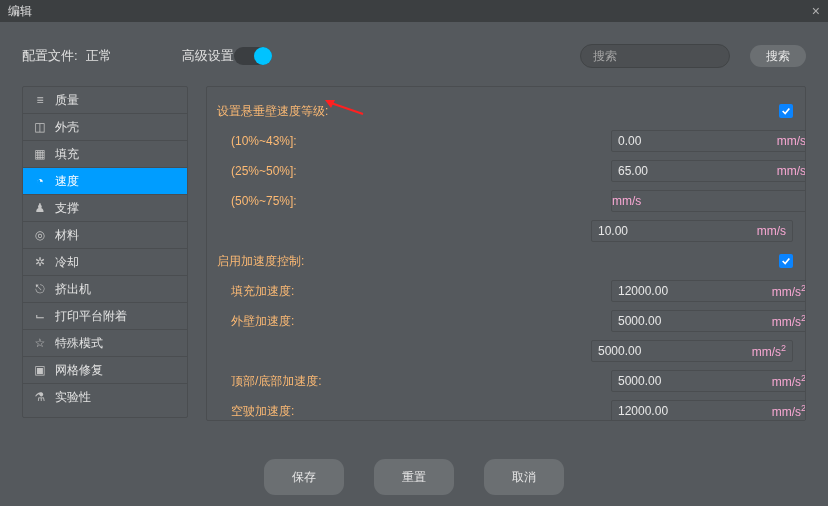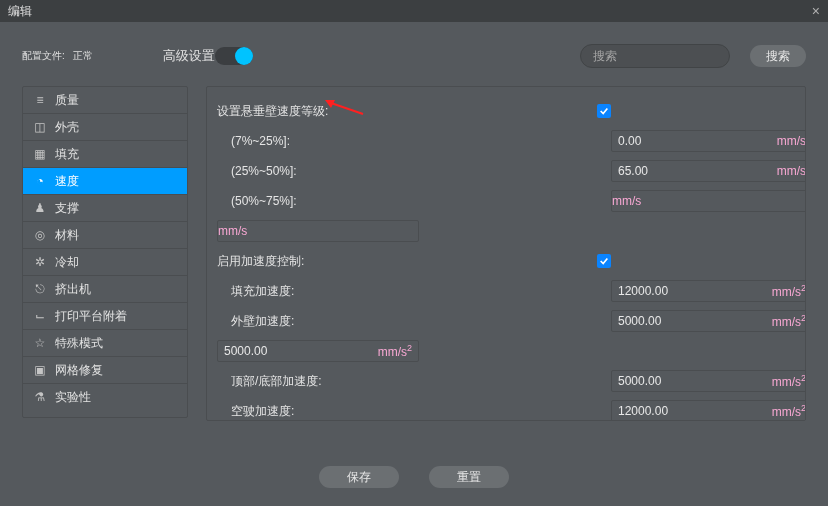--- a/index.html
+++ b/index.html
@@ -2,49 +2,49 @@
 <html><head>
 <meta charset="utf-8">
 <style>
   html,body{margin:0;padding:0;width:828px;height:506px;overflow:hidden;font-family:"Microsoft YaHei",Arial,sans-serif;font-size:12px;color:#d8d8d8;background:#55595d}
   .window{width:828px;height:506px;display:flex;flex-direction:column;background:#55595d}
   .titlebar{height:22px;background:#3c3f41;display:flex;align-items:center;padding:0 8px;justify-content:space-between}
   .titlebar .title{color:#e0e0e0;font-size:12px}
   .titlebar .close{color:#b0b0b0;font-size:14px;cursor:pointer}
   .body{flex:1;padding:22px 22px 8px 22px;display:flex;flex-direction:column;min-height:0}
   .topbar{display:flex;align-items:center;gap:70px;margin-bottom:18px}
-  .config-file{display:flex;align-items:center;gap:8px;color:#e0e0e0;font-size:10px}
+  .config-file{display:flex;align-items:center;gap:8px;color:#e0e0e0;font-size:13px}
   .adv{display:flex;align-items:center;color:#e0e0e0;font-size:13px}
   .toggle{width:38px;height:18px;background:#3b3e41;border-radius:9px;position:relative;cursor:pointer}
   .toggle .knob{position:absolute;width:18px;height:18px;border-radius:50%;background:#00c3ff;right:0;top:0}
   .spacer{flex:1}
   .search-group{display:flex;align-items:center;gap:20px;margin-left:auto}
   .search-input{width:150px;height:24px;background:#4c4f52;border:1px solid #414446;border-radius:12px;color:#b7b7b7;padding:0 12px;font-size:12px;box-sizing:border-box}
   .search-input::placeholder{color:#a5a5a5}
   .search-btn{width:56px;height:22px;background:#6b6f72;border:none;border-radius:11px;color:#e7e7e7;font-size:12px;cursor:pointer}
   .main-area{flex:1;display:flex;min-height:0;gap:0}
   .sidebar{width:164px;max-height:330px;overflow-y:auto;border:1px solid #4a4d50;border-radius:2px}
   .sidebar-item{height:26px;display:flex;align-items:center;padding:0 10px;gap:8px;color:#e3e3e3;font-size:12px;cursor:pointer;border-bottom:1px solid #4a4d50}
   .sidebar-item:last-child{border-bottom:none}
   .sidebar-item.active{background:#009dff;color:#fff}
   .sidebar-item .icon{width:14px;height:14px;display:flex;align-items:center;justify-content:center;color:#c5c5c5;font-size:12px}
   .sidebar-item.active .icon{color:#fff}
   .content{flex:1;margin-left:18px;border:1px solid #4a4d50;border-radius:2px;overflow-y:auto;max-height:335px;padding:10px 12px 10px 10px;box-sizing:border-box;position:relative}
   .row{display:flex;align-items:center;height:28px;margin-bottom:2px}
-  .row .label{flex:0 0 380px;color:#e5e5e5;font-size:12px;}
+  .row .label{flex:0 0 380px;color:#fdba74;font-size:12px;}
   .row.sub .label{padding-left:14px}
   .row .arrow{position:absolute;left:118px;margin-top:-4px}
-  .row .control{flex:1;display:flex;justify-content:flex-start;align-items:center}
+  .row .control{flex:1;display:flex;justify-content:flex-end;align-items:center}
   .val-wrap{width:202px;height:22px;border:1px solid #4a4d50;border-radius:2px;display:flex;align-items:center;background:#55595d;box-sizing:border-box}
   .val-wrap input{flex:1;background:transparent;border:none;outline:none;color:#e8e8e8;font-size:12px;padding:0 6px;height:100%;box-sizing:border-box;width:100%}
   .val-wrap .unit{color:#f9a8d4;font-size:12px;padding-right:6px;white-space:nowrap}
   .chk{width:14px;height:14px;border-radius:2px;background:#0a84ff;display:flex;align-items:center;justify-content:center;cursor:pointer}
   .chk svg{width:10px;height:10px}
   .footer{height:42px;display:flex;align-items:center;justify-content:center;gap:30px;margin-top:6px}
-  .footer button{width:80px;height:22px;border:none;border-radius:11px;background:#6b6f72;color:#e7e7e7;font-size:12px;cursor:pointer}
+  .footer button{width:80px;height:36px;border:none;border-radius:11px;background:#6b6f72;color:#e7e7e7;font-size:12px;cursor:pointer}
   
   ::-webkit-scrollbar{width:10px}
   ::-webkit-scrollbar-track{background:#4b4e51}
   ::-webkit-scrollbar-thumb{background:#6a6d70;border-radius:5px}
   .sup{font-size:9px;vertical-align:super}
   .arrow-svg{width:40px;height:16px}
 </style>
 </head>
 <body>
 
@@ -136,21 +136,21 @@
               </svg></span>
             <div class="control">
               <div class="chk">
                 <svg viewBox="0 0 12 12">
                   <polyline points="2,6 5,9 10,3" fill="none" stroke="#fff" stroke-width="2"></polyline>
                 </svg>
               </div>
             </div>
           </div>
           <div class="row sub">
-            <div class="label">(7%~25%]:</div>
+            <div class="label">(10%~43%]:</div>
             <div class="control">
               <div class="val-wrap">
                 <input value="0.00" style="">
                 <span class="unit">mm/s</span>
               </div>
             </div>
           </div>
           <div class="row sub">
             <div class="label">(25%~50%]:</div>
             <div class="control">
@@ -164,20 +164,21 @@
             <div class="label">(50%~75%]:</div>
             <div class="control">
               <div class="val-wrap">
                 <span class="unit">mm/s</span>
               </div>
             </div>
           </div>
           <div class="row sub">
             <div class="control">
               <div class="val-wrap">
+                <input value="10.00" style="">
                 <span class="unit">mm/s</span>
               </div>
             </div>
           </div>
           <div class="row">
             <div class="label">启用加速度控制:</div>
             <div class="control">
               <div class="chk">
                 <svg viewBox="0 0 12 12">
                   <polyline points="2,6 5,9 10,3" fill="none" stroke="#fff" stroke-width="2"></polyline>
@@ -229,16 +230,17 @@
               </div>
             </div>
           </div>
         </div>
 
     </div>
 
     <div class="footer">
       <button>保存</button>
       <button>重置</button>
+      <button>取消</button>
     </div>
 
   </div>
 </div>
 
 </body></html>

